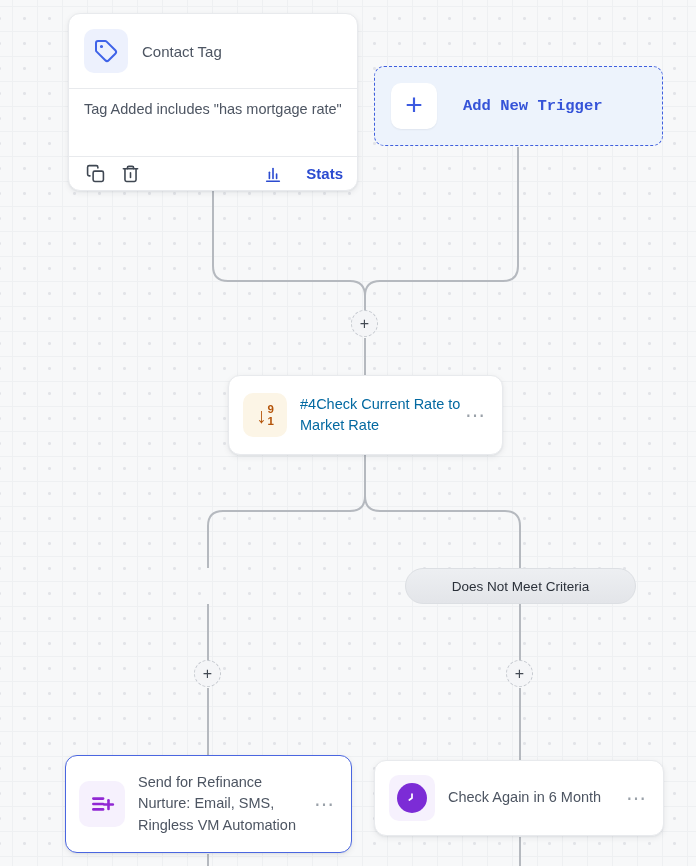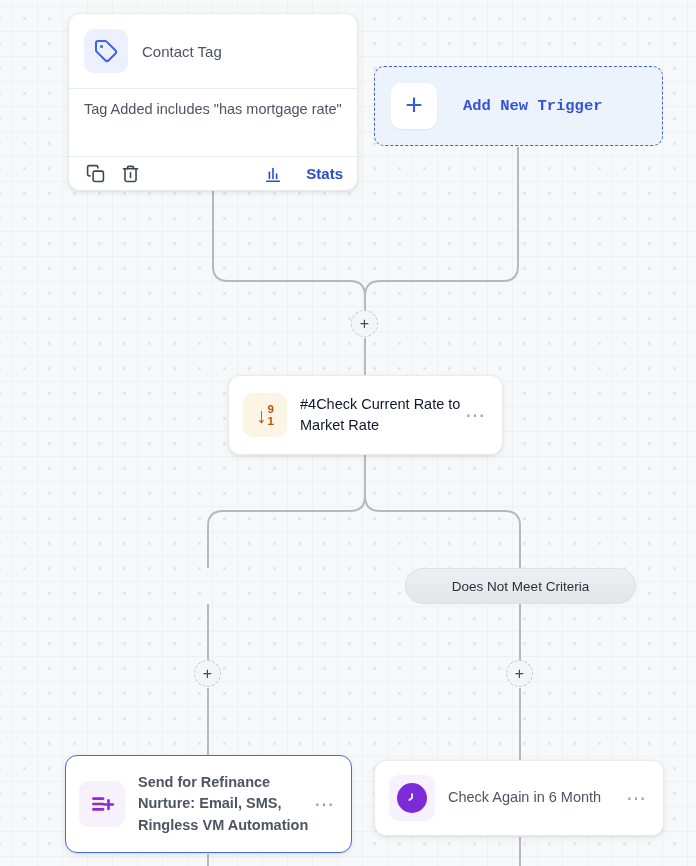--- a/index.html
+++ b/index.html
@@ -52,21 +52,21 @@
     box-shadow:0 1px 2px rgba(16,24,40,.06);
   }
   .add-trigger-plus { font-size:30px; font-weight:300; color:#3d5be0; line-height:1; margin-top:-3px; }
   .add-trigger-label { margin-left:26px; font-size:15.5px; font-weight:bold; color:#3553d8;font-family:Liberation Mono, monospace; }
 
   
   .condition-node { left:228px; top:375px; width:275px; height:80px; display:flex; align-items:center; padding:0 16px 0 14px; }
   .sort-icon { display:flex; align-items:center; gap:1px; color:#b4540a; font-weight:bold; }
   .sort-arrow { font-size:21px; line-height:1; }
   .sort-nums { display:flex; flex-direction:column; font-size:11.5px; line-height:1.05; }
-  .node-title { margin-left:13px; width:172px; font-size:14.5px; color:#0f172a; line-height:1.45; }
+  .node-title { margin-left:13px; width:172px; font-size:14.5px; color:#0369a1; line-height:1.45; }
   .dots-menu { margin-left:auto; color:#9aa1a9; font-size:20px; line-height:1; cursor:pointer; letter-spacing:1px; }
 
   
   .branch-pill {
     position:absolute; top:568px; height:36px; border-radius:18px;
     background:linear-gradient(180deg,#edeff2,#e3e5e9); border:1px solid #dcdfe3;
     display:flex; align-items:center; justify-content:center;
     font-size:13.5px; font-weight:500; color:#2a3039; z-index:2;
   }
   .pill-left  { left:93px;  width:230px; }
@@ -81,21 +81,21 @@
   }
   .plus-top   { left:351px; top:310px; }
   .plus-left  { left:194px; top:660px; }
   .plus-right { left:506px; top:660px; }
 
   
   .action-left  { left:65px;  top:755px; width:287px; height:98px; border:1.5px solid #4a66e0; display:flex; align-items:center; padding:0 16px 0 13px; }
   .action-right { left:374px; top:760px; width:290px; height:76px; display:flex; align-items:center; padding:0 16px 0 14px; }
   .action-left .icon-box, .action-right .icon-box { width:46px; height:46px; }
   .action-title { margin-left:13px; font-size:14.5px; color:#4d5562; line-height:1.48; }
-  .action-left .action-title { width:172px;font-weight:bold; }
+  .action-left .action-title { width:172px; }
   .action-right .action-title { width:178px; }
   .clock-circle { width:30px; height:30px; border-radius:50%; background:#7c2cd6; display:flex; align-items:center; justify-content:center; }
 </style>
 </head>
 <body>
 
 <div class="canvas">
 
   <svg class="connectors" width="696" height="866">
     <path class="edge" d="M213,191 V266 Q213,281 228,281 H350 Q365,281 365,296 V311"></path>

